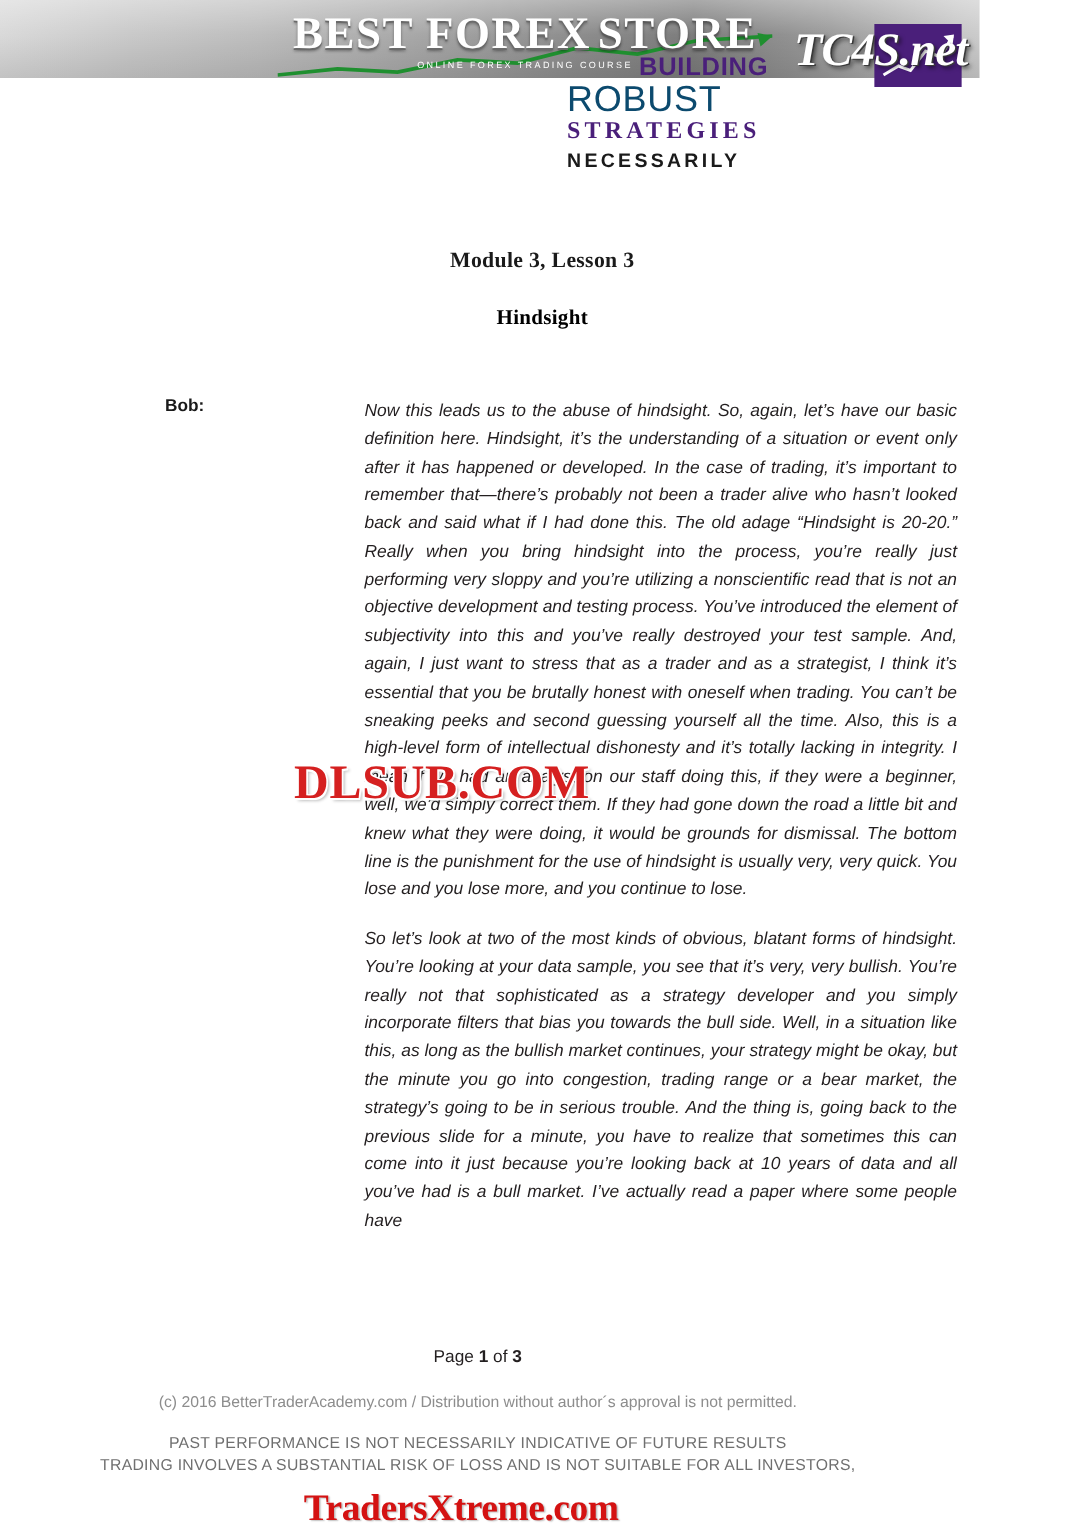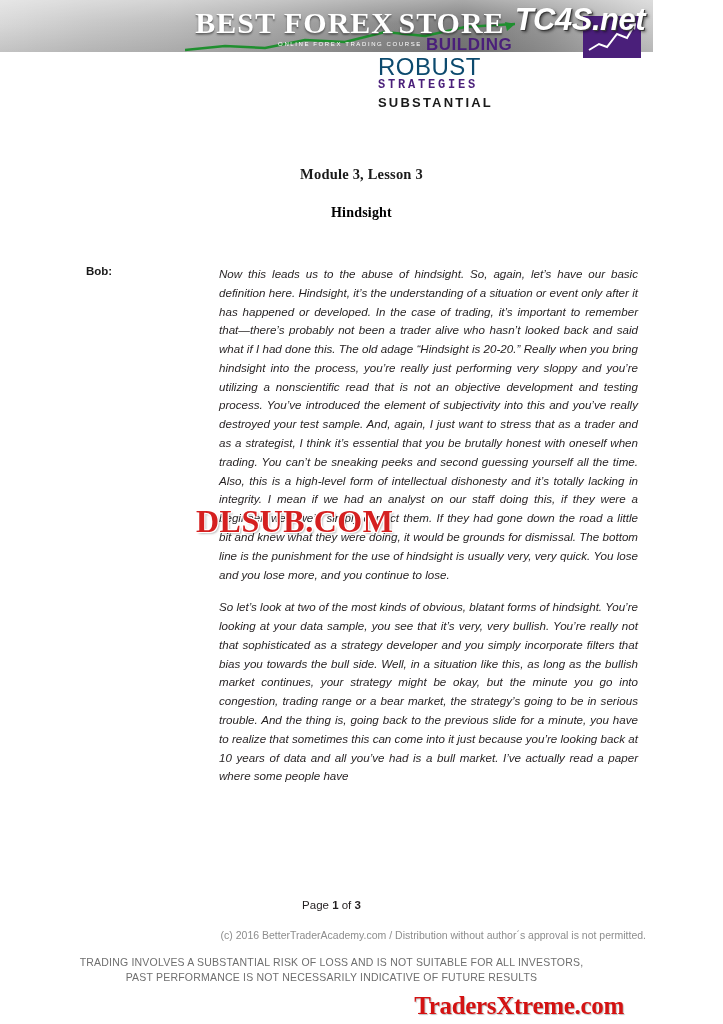--- a/index.html
+++ b/index.html
@@ -100,23 +100,23 @@
   }
   .mc-robust {
     font-family: "Liberation Sans", sans-serif;
     font-weight: normal;
     font-size: 24px;
     letter-spacing: 0.5px;
     color: #0c4a6e;
     line-height: 1.05;
   }
   .mc-strategies {
-    font-family: Liberation Mono, monospace;
-    font-weight: bold;
-    font-size: 12px;
+    font-family: Liberation Serif, serif;
+    font-weight: bold;
+    font-size: 16px;
     letter-spacing: 2.8px;
     color: #4a1f7a;
     line-height: 1.15;
   }
   .mc-masterclass {
     font-family: "Liberation Sans", sans-serif;
     font-weight: bold;
     font-size: 13px;
     letter-spacing: 2.2px;
     color: #1a1a1a;
@@ -131,22 +131,22 @@
     height: 42px;
     background: #4a1f7a;
     z-index: 4;
   }
   .mc-badge svg { display: block; }
 
   
   .tc4s {
     position: absolute;
     right: 8px;
-    top: 2px;
-    font-family: Liberation Sans, sans-serif;
+    top: 15px;
+    font-family: Liberation Serif, serif;
     font-weight: bold;
     font-style: italic;
     font-size: 31px;
     color: #ffffff;
     text-shadow: 1px 1px 0 #3a3a3a, 2px 2px 3px rgba(0,0,0,0.55);
     z-index: 9;
     letter-spacing: -0.5px;
   }
 
   
@@ -171,20 +171,21 @@
     color: #000000;
     margin-top: 22px;
     letter-spacing: 0.2px;
   }
 
   .speaker-block {
     position: relative;
     margin-top: 44px;
     padding-left: 86px;
     padding-right: 85px;
+    margin-left: 24px;
   }
   .speaker-name {
     position: absolute;
     left: 86px;
     top: 0;
     font-size: 11.5px;
     font-weight: bold;
     color: #1a1a1a;
   }
   .body-col {
@@ -220,46 +221,45 @@
       1px -1px 0 #ffffff,
       -1px 1px 0 #ffffff,
       1px 1px 0 #ffffff,
       2px 2px 2px rgba(0,0,0,0.25);
     white-space: nowrap;
   }
 
   
   .footer {
     position: absolute;
-    left: 17px;
+    left: 4px;
     bottom: 0;
     width: 629px;
     text-align: center;
   }
   .page-num {
     font-size: 11.5px;
     color: #231f20;
     margin-bottom: 18px;
   }
   .page-num b { font-weight: bold; }
   .copyright {
     font-size: 10.5px;
     color: #8d8d8d;
     margin-bottom: 14px;
-    text-align: right;
   }
   .risk {
     font-size: 10.5px;
     color: #6f6f6f;
     line-height: 1.5;
     letter-spacing: 0.2px;
   }
   .tx-brand {
     margin-top: 6px;
-    text-align: right;
+    text-align: center;
     padding-right: 22px;
     padding-bottom: 4px;
   }
   .tx-brand span {
     font-family: "Liberation Serif", serif;
     font-weight: bold;
     font-size: 25px;
     color: #d41212;
     text-shadow: 1px 1px 1px rgba(0,0,0,0.25);
     letter-spacing: -0.3px;
@@ -289,21 +289,21 @@
       <rect x="0" y="0" width="58" height="42" fill="#4a1f7a"></rect>
       <polyline points="6,34 16,28 24,31 34,18 44,22 52,8" fill="none" stroke="#ffffff" stroke-width="2"></polyline>
       <polygon points="46,8 53,7 52,14" fill="#ffffff"></polygon>
     </svg>
   </div>
 
   <div class="masterclass">
     <div class="mc-building">BUILDING</div>
     <div class="mc-robust">ROBUST</div>
     <div class="mc-strategies">STRATEGIES</div>
-    <div class="mc-masterclass">SUBSTANTIAL</div>
+    <div class="mc-masterclass">NECESSARILY</div>
   </div>
 
   <div class="tc4s">TC4S.net</div>
 </div>
 
 <div class="doc">
   <div class="title-block">
     <div class="doc-title">Module 3, Lesson 3</div>
     <div class="doc-subtitle">Hindsight</div>
   </div>
@@ -320,19 +320,19 @@
 <div class="dlsub">
   <span class="dlsub-text">DLSUB.COM</span>
 </div>
 
 <div class="footer">
   <div class="page-num">
     <span>Page </span><b>1</b><span> of </span><b>3</b>
   </div>
   <div class="copyright">(c) 2016 BetterTraderAcademy.com / Distribution without author´s approval is not permitted.</div>
   <div class="risk">
+    <div>PAST PERFORMANCE IS NOT NECESSARILY INDICATIVE OF FUTURE RESULTS</div>
     <div>TRADING INVOLVES A SUBSTANTIAL RISK OF LOSS AND IS NOT SUITABLE FOR ALL INVESTORS,</div>
-    <div>PAST PERFORMANCE IS NOT NECESSARILY INDICATIVE OF FUTURE RESULTS</div>
   </div>
   <div class="tx-brand">
     <span>TradersXtreme.com</span>
   </div>
 </div>
 
 </body></html>

